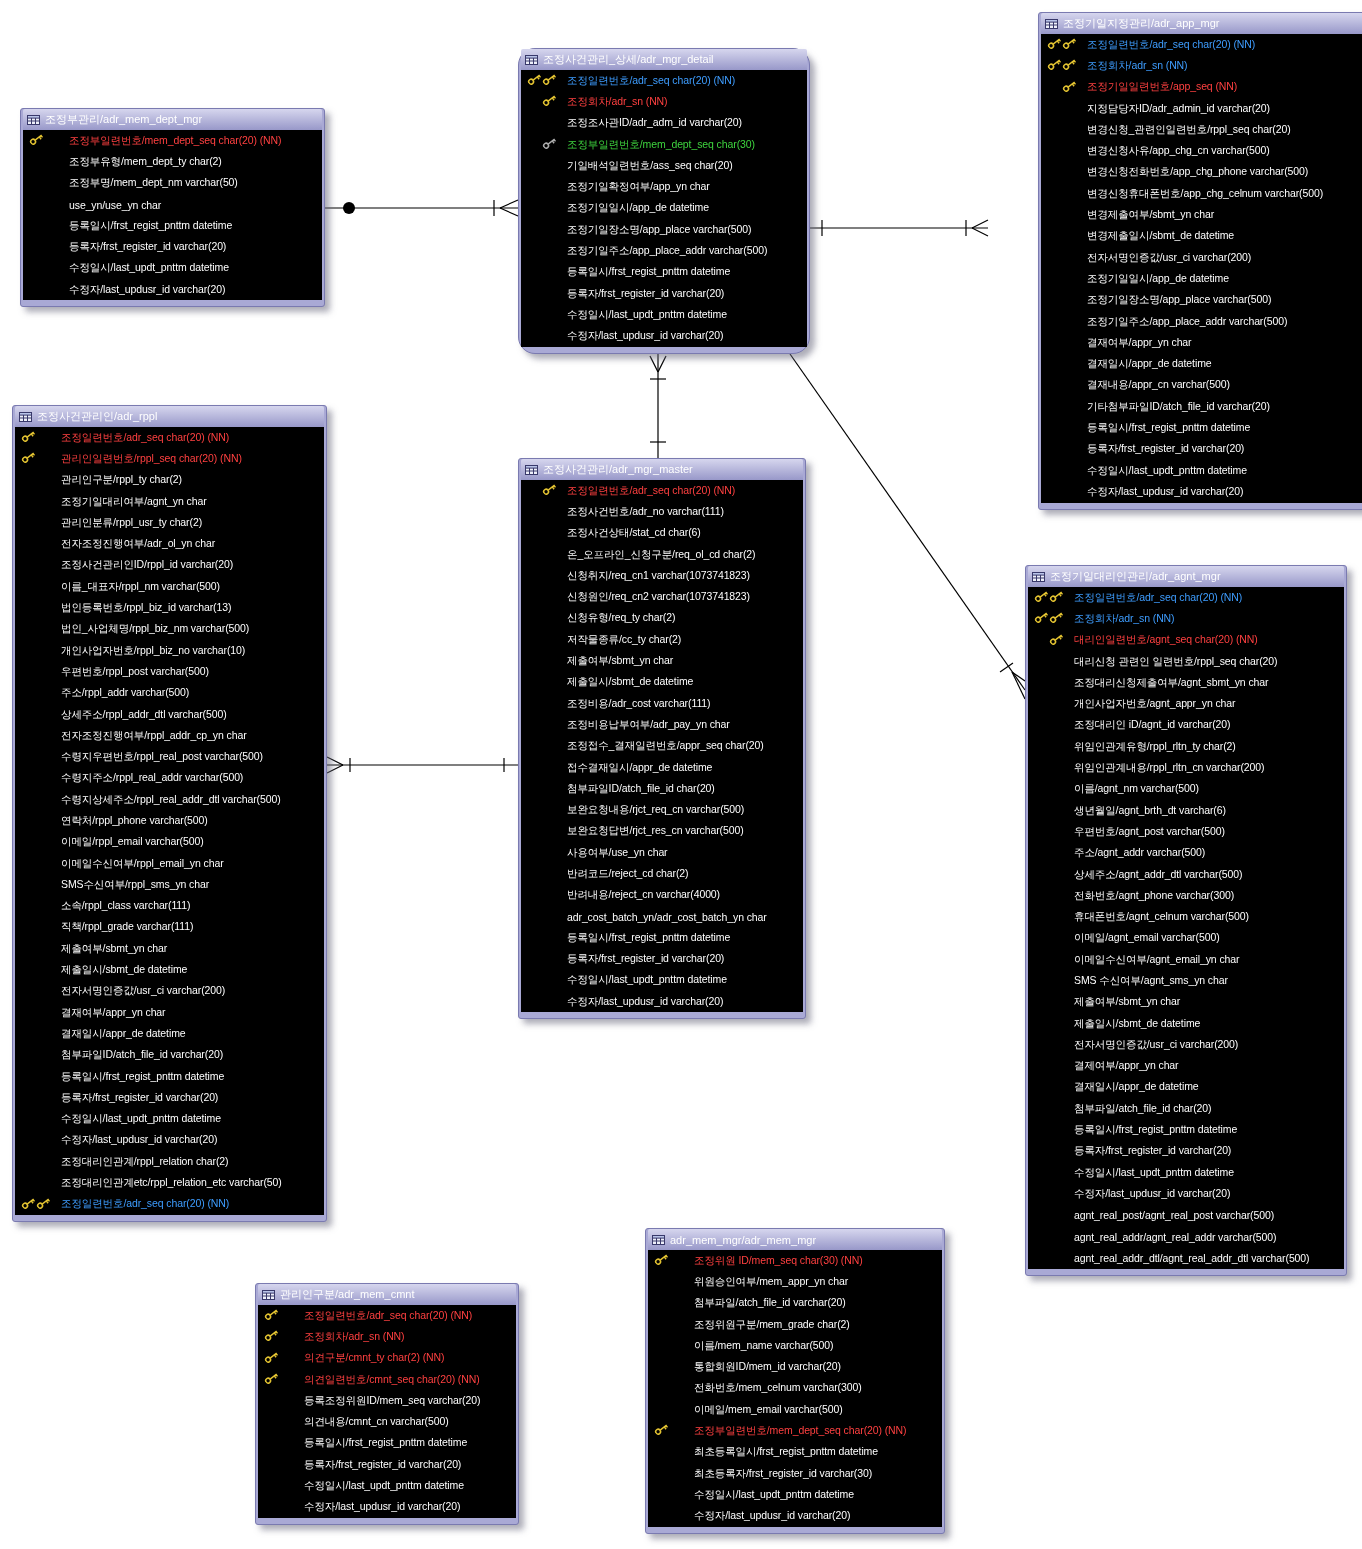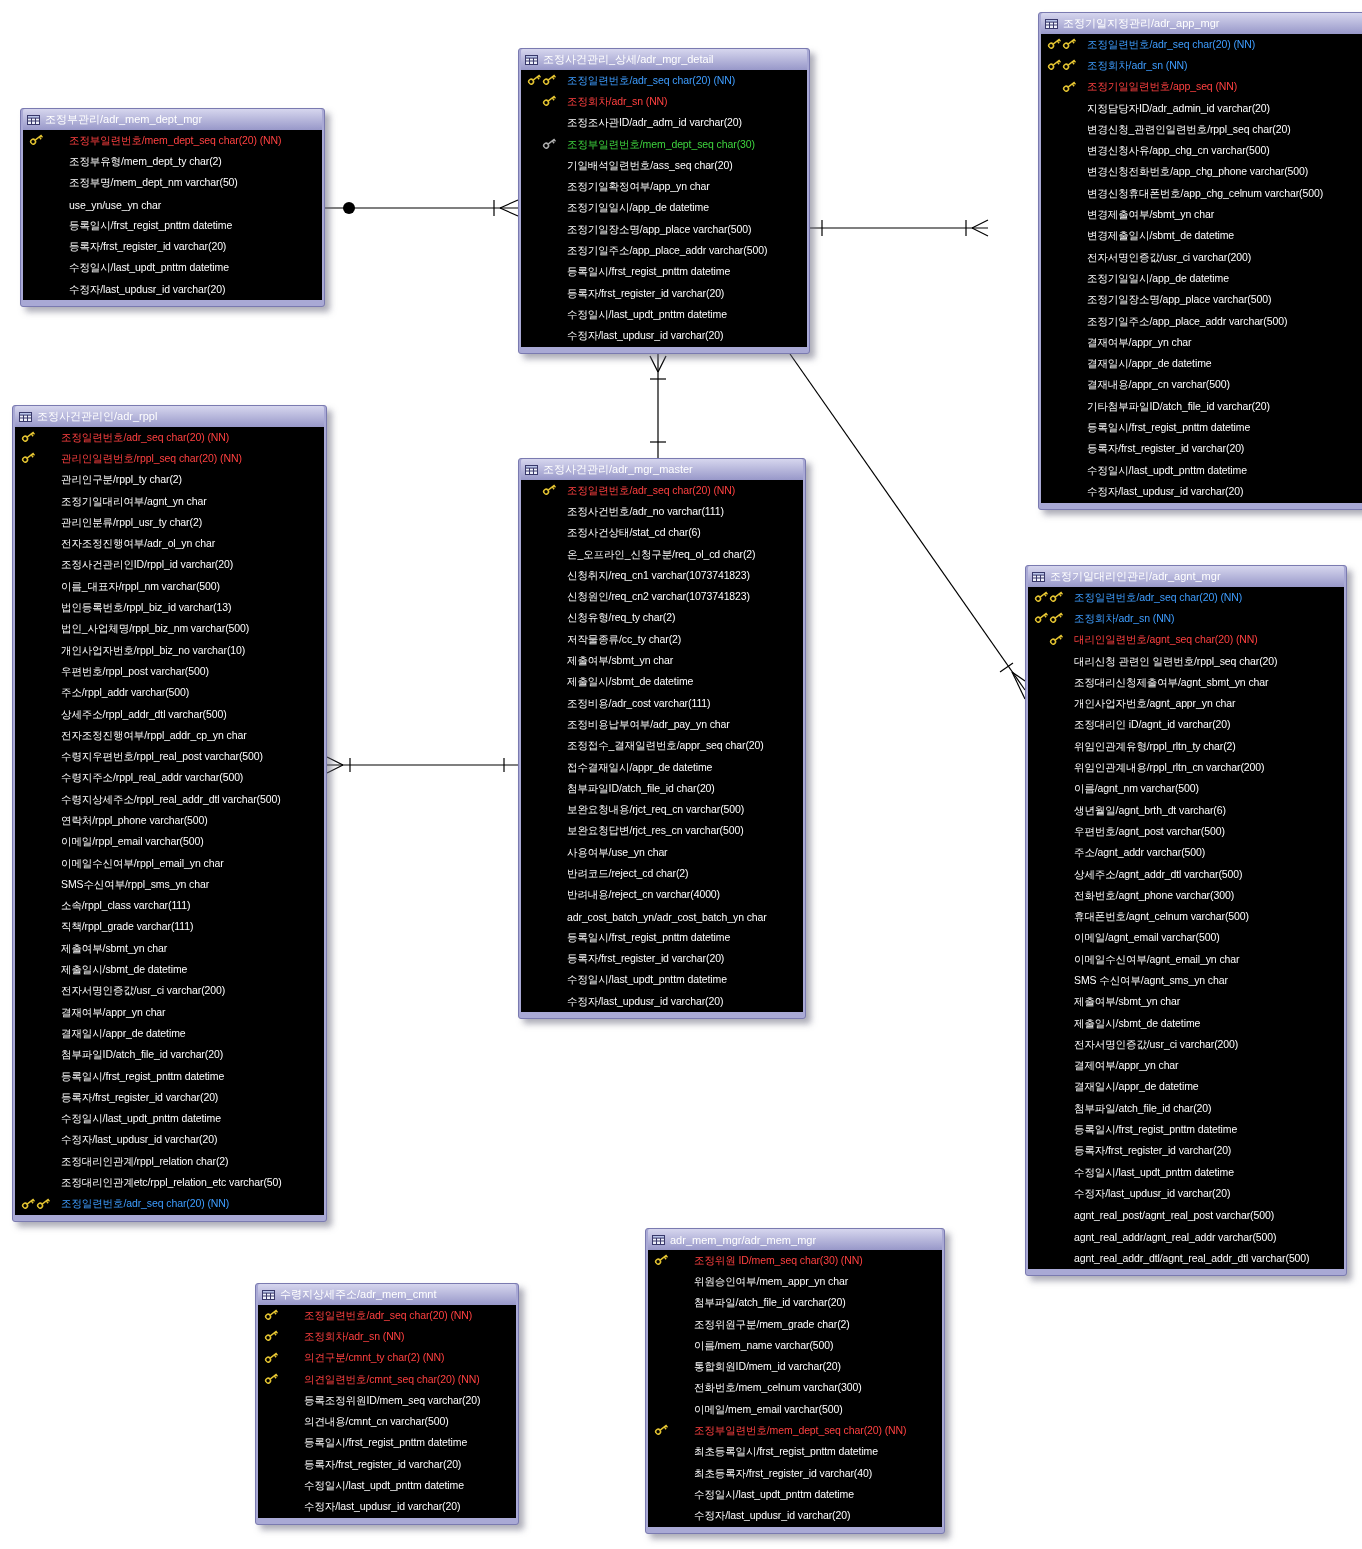--- a/index.html
+++ b/index.html
@@ -103,21 +103,21 @@
         <div class="row">
           <span class="keys"></span>
           <span class="ctext" style="color:#ffffff">수정일시/last_updt_pnttm datetime</span>
         </div>
         <div class="row">
           <span class="keys"></span>
           <span class="ctext" style="color:#ffffff">수정자/last_updusr_id varchar(20)</span>
         </div>
       </div>
     </div>
-    <div class="entity" style="left: 518px; top: 48px; width: 292px;">
+    <div class="entity" style="left: 518px; top: 48px; width: 292px; border-radius: 17px;">
       <div class="titlebar">
         <span class="ticon"><svg width="13" height="10" viewBox="0 0 13 10">
             <rect x="0.5" y="0.5" width="12" height="9" fill="#eef0fa" stroke="#38386a"></rect>
             <rect x="0.5" y="0.5" width="12" height="2.6" fill="#b9c4e9" stroke="#38386a"></rect>
             <line x1="0.5" y1="6" x2="12.5" y2="6" stroke="#38386a"></line>
             <line x1="4.5" y1="3" x2="4.5" y2="9.5" stroke="#38386a"></line>
             <line x1="8.5" y1="3" x2="8.5" y2="9.5" stroke="#38386a"></line>
           </svg></span>
         <span>조정사건관리_상세/adr_mgr_detail</span>
       </div>
@@ -787,21 +787,21 @@
     </div>
     <div class="entity" style="left: 255px; top: 1283px; width: 264px;">
       <div class="titlebar">
         <span class="ticon"><svg width="13" height="10" viewBox="0 0 13 10">
             <rect x="0.5" y="0.5" width="12" height="9" fill="#eef0fa" stroke="#38386a"></rect>
             <rect x="0.5" y="0.5" width="12" height="2.6" fill="#b9c4e9" stroke="#38386a"></rect>
             <line x1="0.5" y1="6" x2="12.5" y2="6" stroke="#38386a"></line>
             <line x1="4.5" y1="3" x2="4.5" y2="9.5" stroke="#38386a"></line>
             <line x1="8.5" y1="3" x2="8.5" y2="9.5" stroke="#38386a"></line>
           </svg></span>
-        <span>수령지상세주소/adr_mem_cmnt</span>
+        <span>관리인구분/adr_mem_cmnt</span>
       </div>
       <div class="ebody">
         <div class="row">
           <span class="keys">
             <span class="key" style="left:6px"><svg width="15" height="10" viewBox="0 0 15 10">
                 <circle cx="3.2" cy="5" r="2.4" fill="none" stroke="#e2c231" stroke-width="1.5"></circle>
                 <path d="M5.8 5 H14 M11 5 V8 M13.2 5 V7.4" stroke="#e2c231" stroke-width="1.5" fill="none"></path>
               </svg></span>
           </span>
           <span class="ctext" style="color:#ff4040">조정일련번호/adr_seq char(20) (NN)</span>
@@ -916,21 +916,21 @@
               </svg></span>
           </span>
           <span class="ctext" style="color:#ff4040">조정부일련번호/mem_dept_seq char(20) (NN)</span>
         </div>
         <div class="row">
           <span class="keys"></span>
           <span class="ctext" style="color:#ffffff">최초등록일시/frst_regist_pnttm datetime</span>
         </div>
         <div class="row">
           <span class="keys"></span>
-          <span class="ctext" style="color:#ffffff">최초등록자/frst_register_id varchar(40)</span>
+          <span class="ctext" style="color:#ffffff">최초등록자/frst_register_id varchar(30)</span>
         </div>
         <div class="row">
           <span class="keys"></span>
           <span class="ctext" style="color:#ffffff">수정일시/last_updt_pnttm datetime</span>
         </div>
         <div class="row">
           <span class="keys"></span>
           <span class="ctext" style="color:#ffffff">수정자/last_updusr_id varchar(20)</span>
         </div>
       </div>

